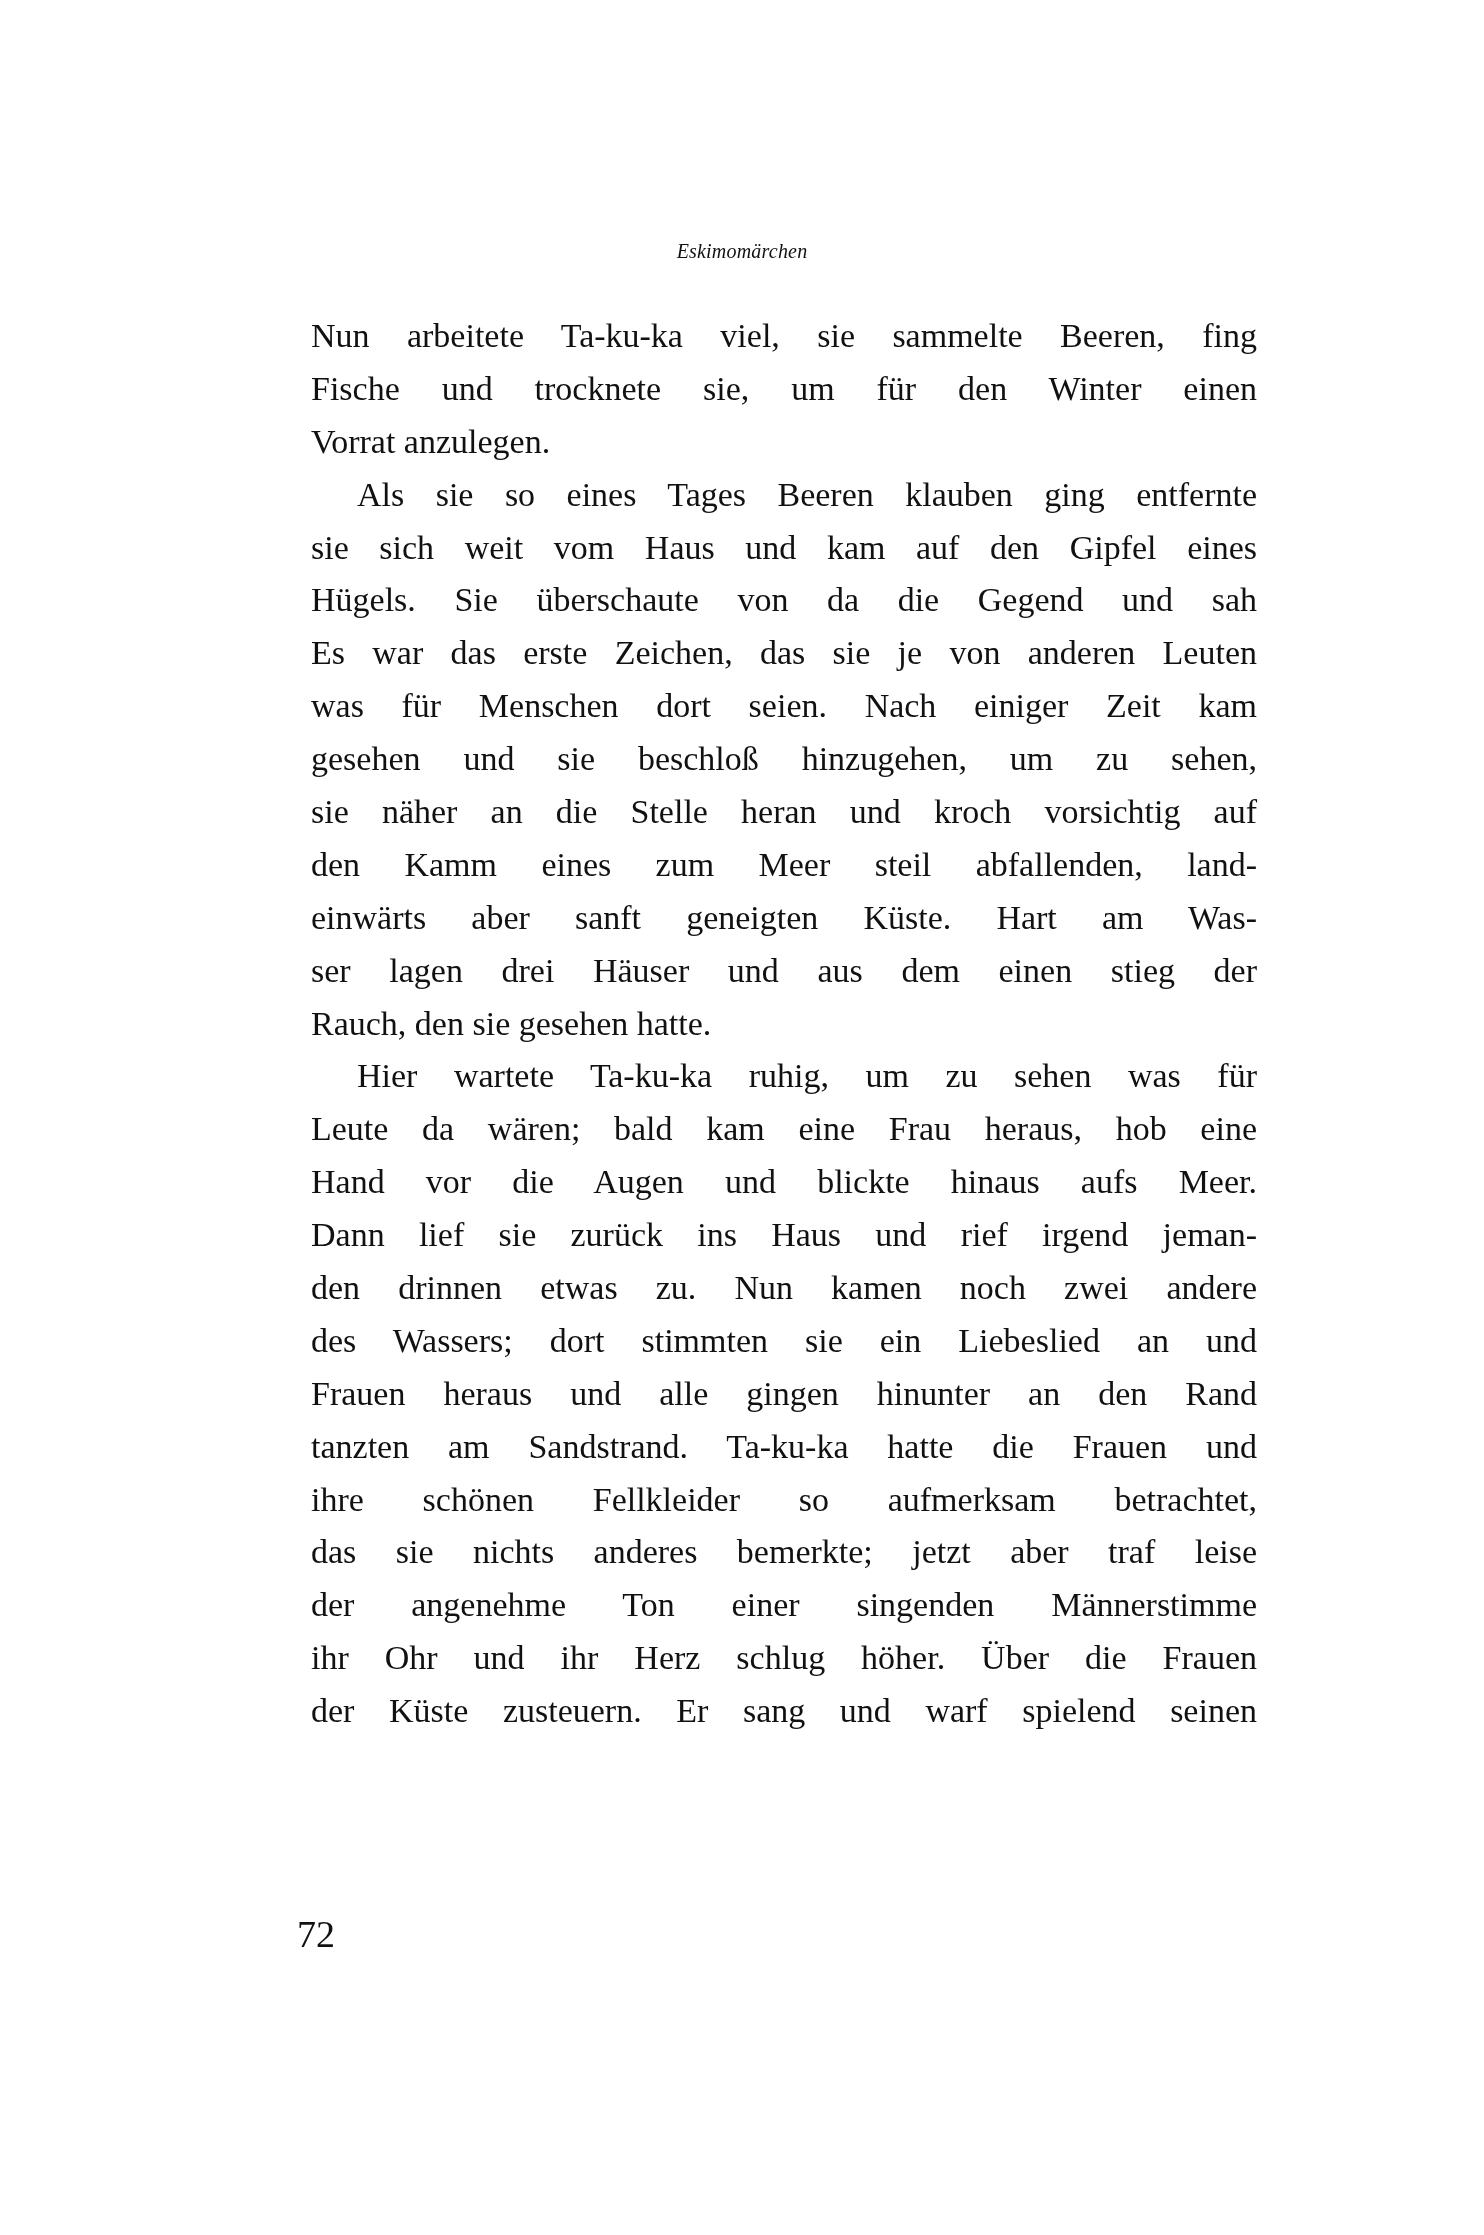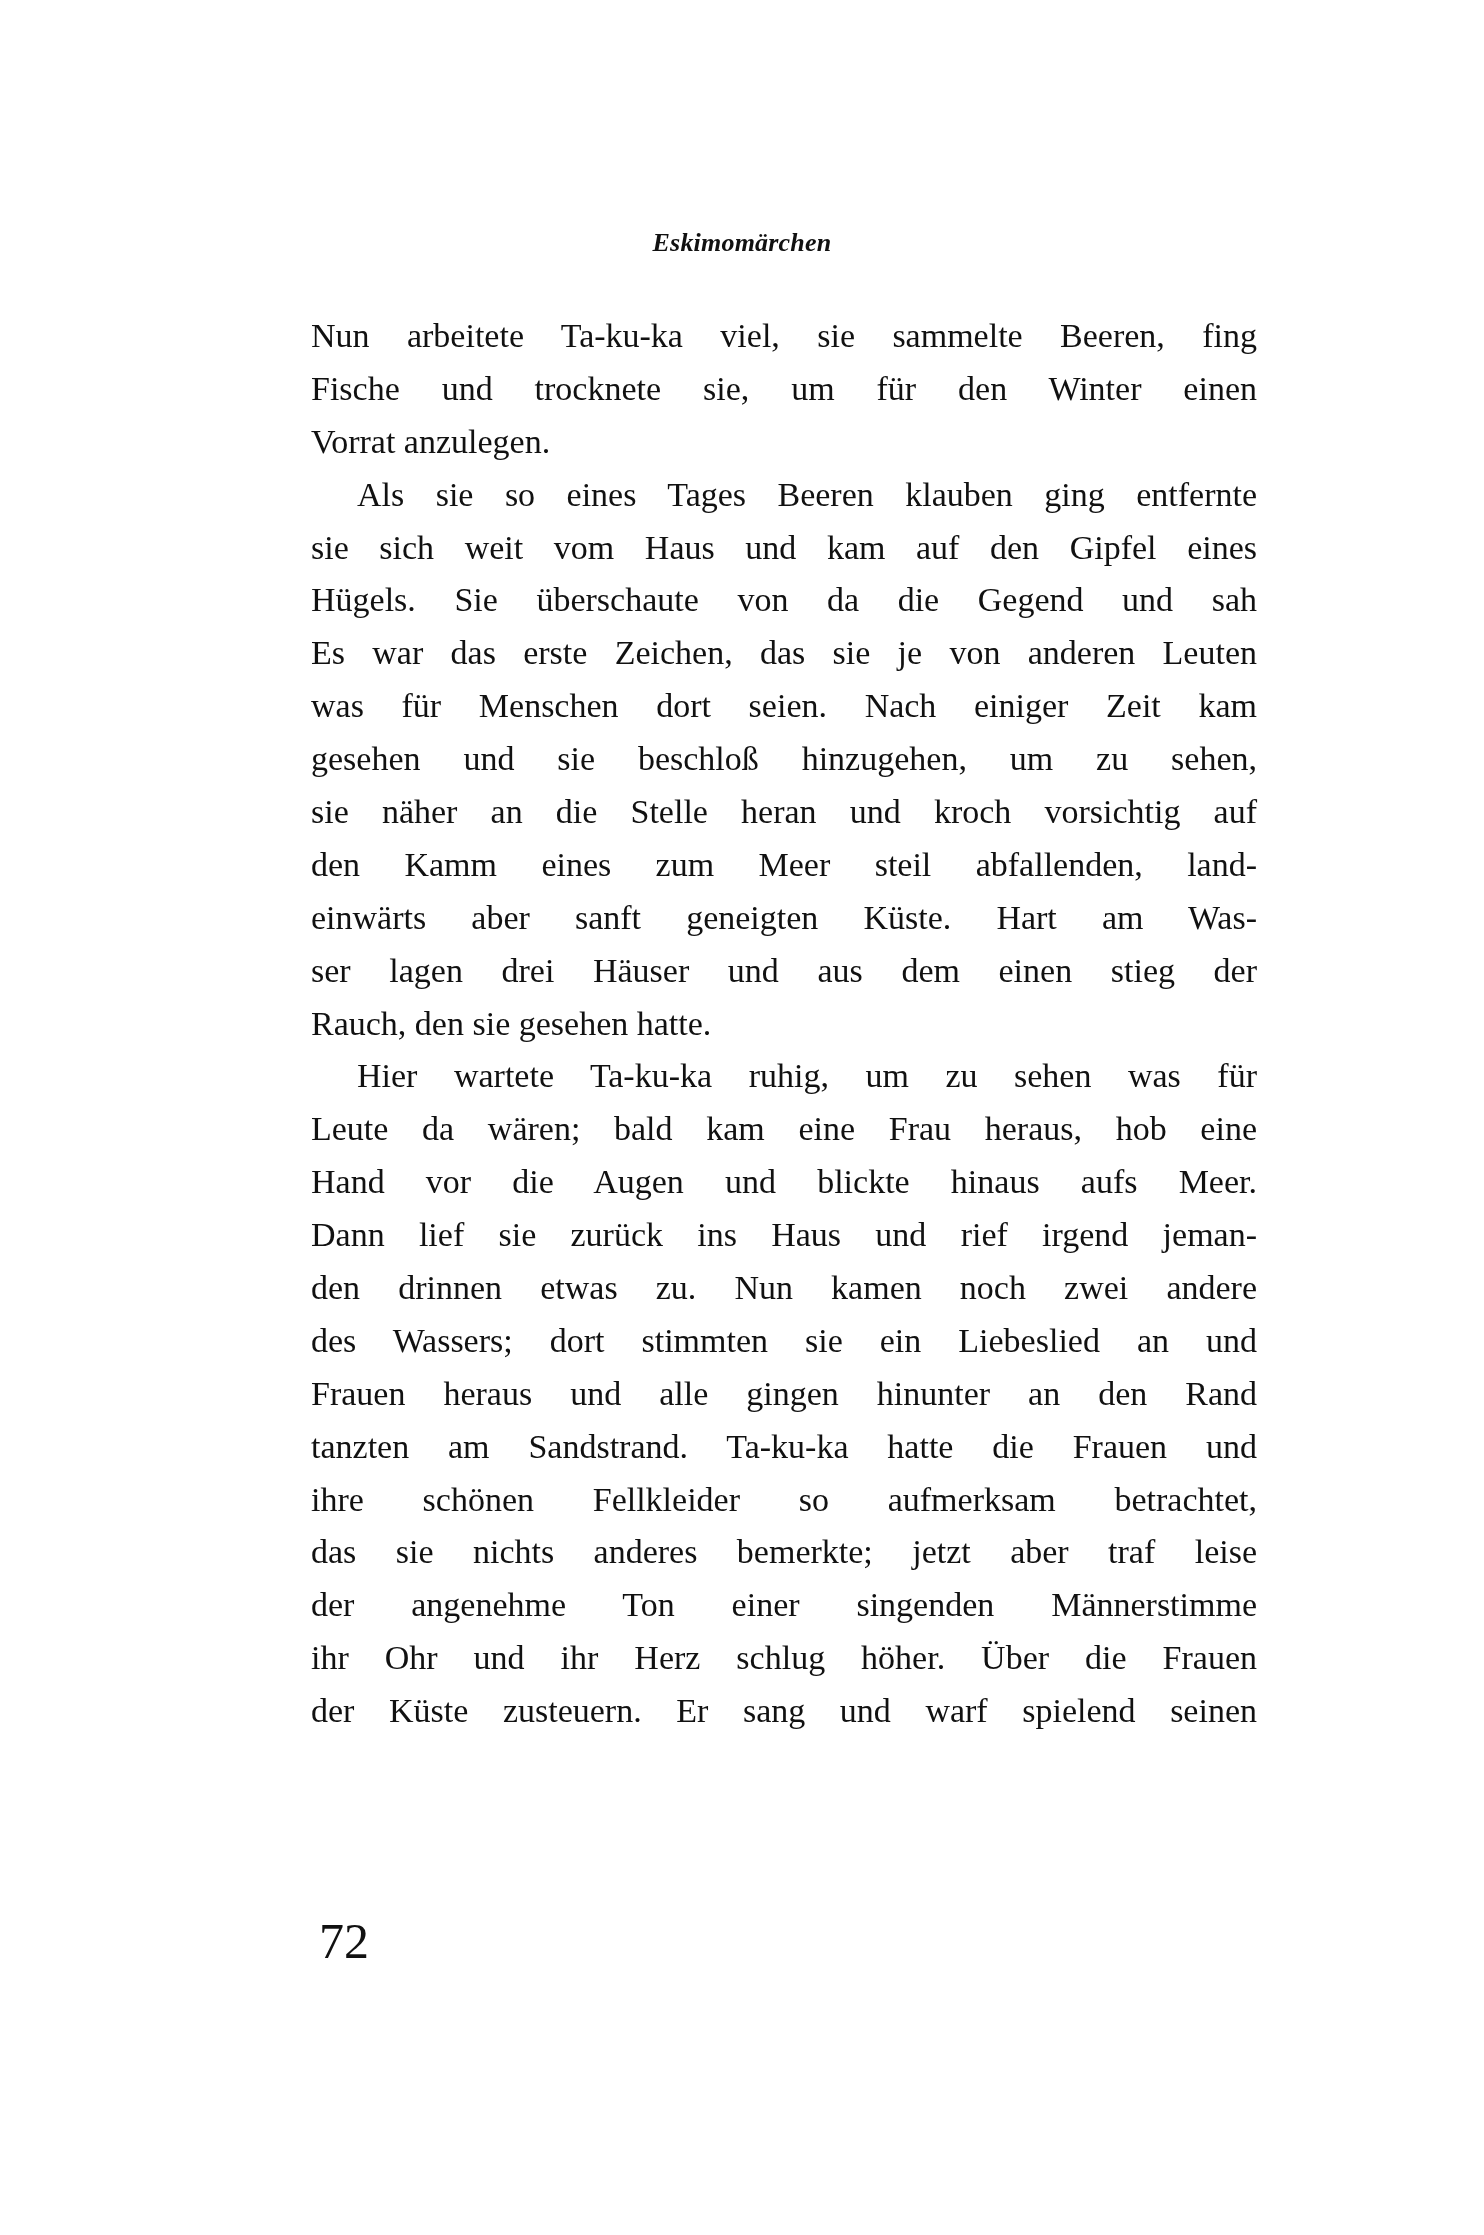--- a/index.html
+++ b/index.html
@@ -1,25 +1,25 @@
 <!DOCTYPE html>
 <html><head>
 <meta charset="utf-8">
 <style>
   html, body { margin: 0; padding: 0; background: #ffffff; }
   body { width: 1484px; height: 2235px; position: relative; overflow: hidden;
          font-family: "Liberation Serif", "DejaVu Serif", serif; color: #111111; }
-  .running-head { position: absolute; top: 228px; left: 0; width: 1484px; text-align: center;
-                  font-style: italic; font-size: 26px; letter-spacing: 0.2px; font-weight: bold; }
+  .running-head { position: absolute; top: 240px; left: 0; width: 1484px; text-align: center;
+                  font-style: italic; font-size: 20px; letter-spacing: 0.2px; }
   .body-text { position: absolute; top: 310px; left: 311px; width: 946px; }
   .line { display: block; height: 52.9px; line-height: 52.9px; font-size: 34px;
           text-align: justify; text-align-last: justify; white-space: nowrap; }
   .line.last { text-align-last: left; }
   .line.indent { padding-left: 46px; }
-  .page-number { position: absolute; top: 1912px; left: 319px; font-size: 50px; }
+  .page-number { position: absolute; top: 1912px; left: 297px; font-size: 38px; }
 </style>
 </head>
 <body>
 
 <div class="running-head">Eskimomärchen</div>
 
 <div class="body-text">
 
   <span class="line">Nun arbeitete Ta-ku-ka viel, sie sammelte Beeren, fing</span>
   <span class="line">Fische und trocknete sie, um für den Winter einen</span>

